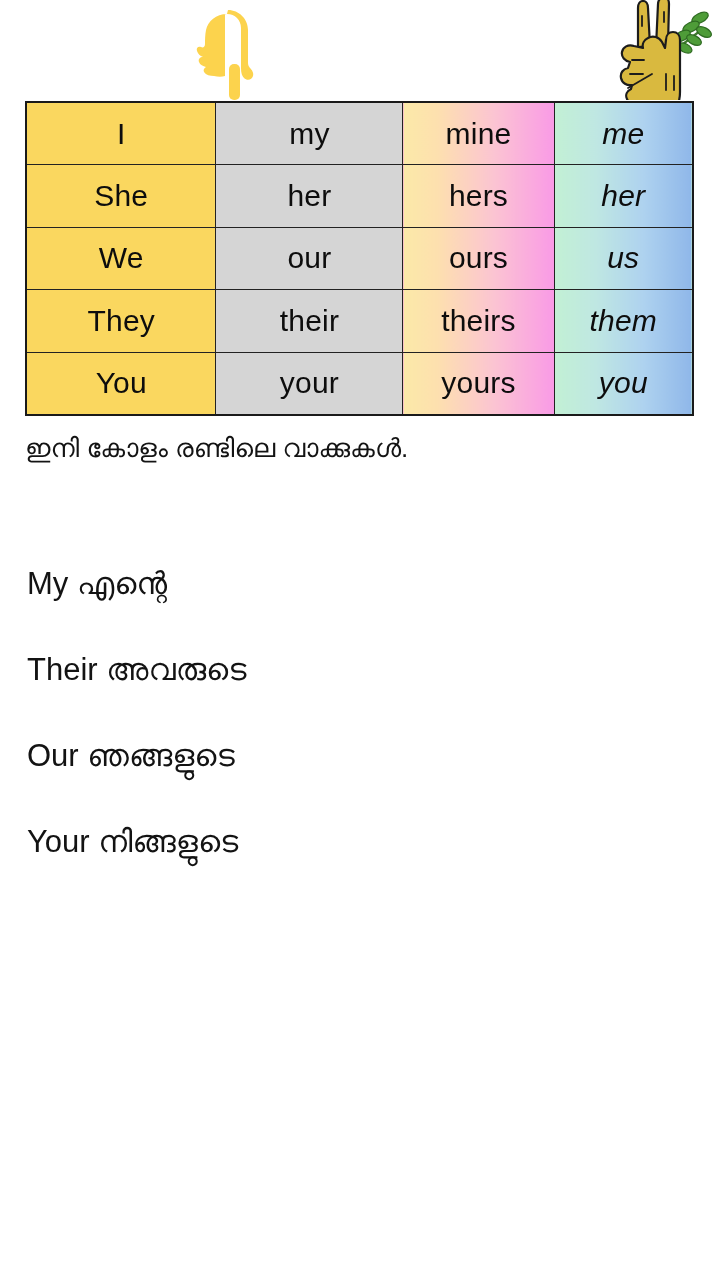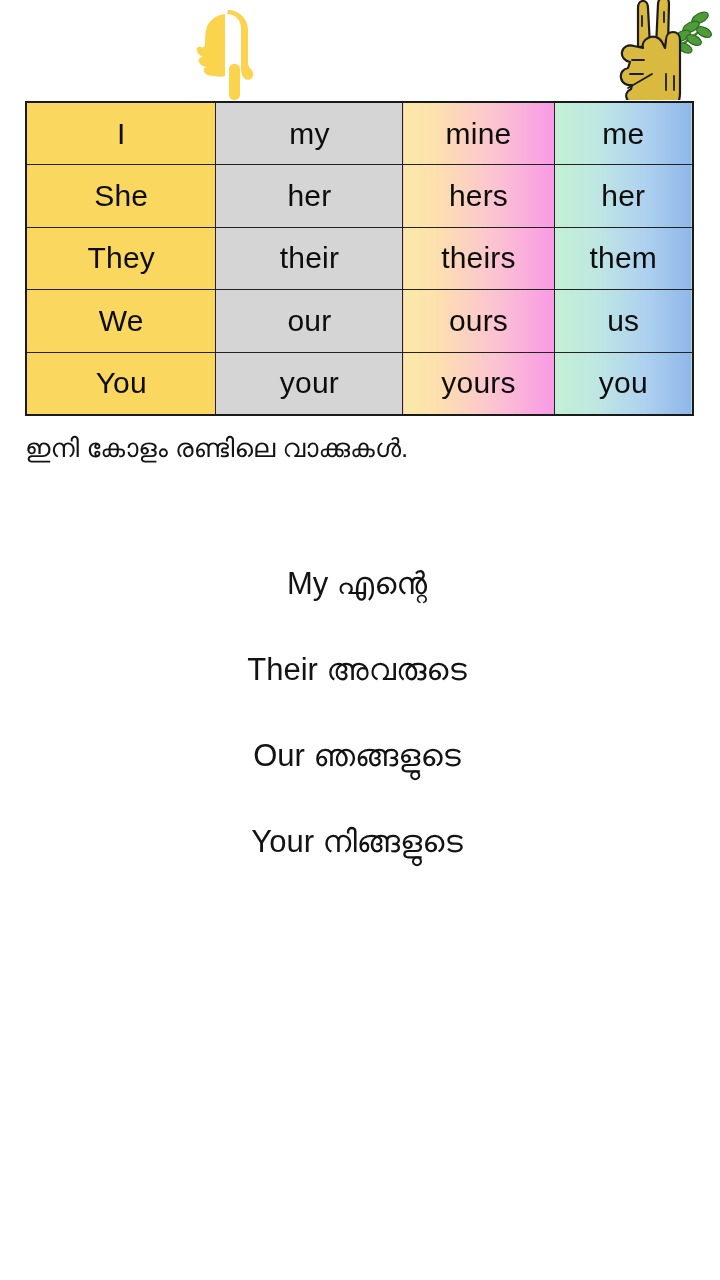--- a/index.html
+++ b/index.html
@@ -64,20 +64,21 @@
   }
   .col-subject { width: 186px; background: #fad75f; }
   .col-possadj { width: 183px; background: #d5d5d5; }
   .col-posspro {
     width: 148px;
     background: linear-gradient(to right, #fbe9a8 0%, #fde0ae 22%, #fbc4d2 60%, #f99ae6 100%);
   }
   .col-object   {
     width: 136px;
     background: linear-gradient(to right, #c2f0d4 0%, #bfe7e2 30%, #aed2ef 65%, #8fb7e9 100%);
+    font-style: italic;
   }
 
   
   .intro-line {
     position: absolute;
     left: 25px;
     top: 432px;
     font-size: 26px;
     line-height: 1.25;
     color: #131313;
@@ -86,21 +87,20 @@
 
   
   .word-list {
     position: absolute;
     left: 27px;
     top: 562px;
     width: 660px;
     margin: 0;
     padding: 0;
     list-style: none;
-    text-align: center;
   }
   .word-list li {
     height: 86px;
     font-size: 31px;
     line-height: 44px;
     color: #131313;
     white-space: nowrap;
   }
   .word-en { }
   .word-ml { }
@@ -164,32 +164,32 @@
       <td class="col-posspro">mine</td>
       <td class="col-object">me</td>
     </tr>
     <tr>
       <td class="col-subject">She</td>
       <td class="col-possadj">her</td>
       <td class="col-posspro">hers</td>
       <td class="col-object">her</td>
     </tr>
     <tr>
+      <td class="col-subject">We</td>
+      <td class="col-possadj">our</td>
+      <td class="col-posspro">ours</td>
+      <td class="col-object">us</td>
+    </tr>
+    <tr>
       <td class="col-subject">They</td>
       <td class="col-possadj">their</td>
       <td class="col-posspro">theirs</td>
       <td class="col-object">them</td>
     </tr>
     <tr>
-      <td class="col-subject">We</td>
-      <td class="col-possadj">our</td>
-      <td class="col-posspro">ours</td>
-      <td class="col-object">us</td>
-    </tr>
-    <tr>
       <td class="col-subject">You</td>
       <td class="col-possadj">your</td>
       <td class="col-posspro">yours</td>
       <td class="col-object">you</td>
     </tr>
   </tbody>
 </table>
 
 <div class="intro-line">ഇനി കോളം രണ്ടിലെ വാക്കുകൾ.</div>
 

